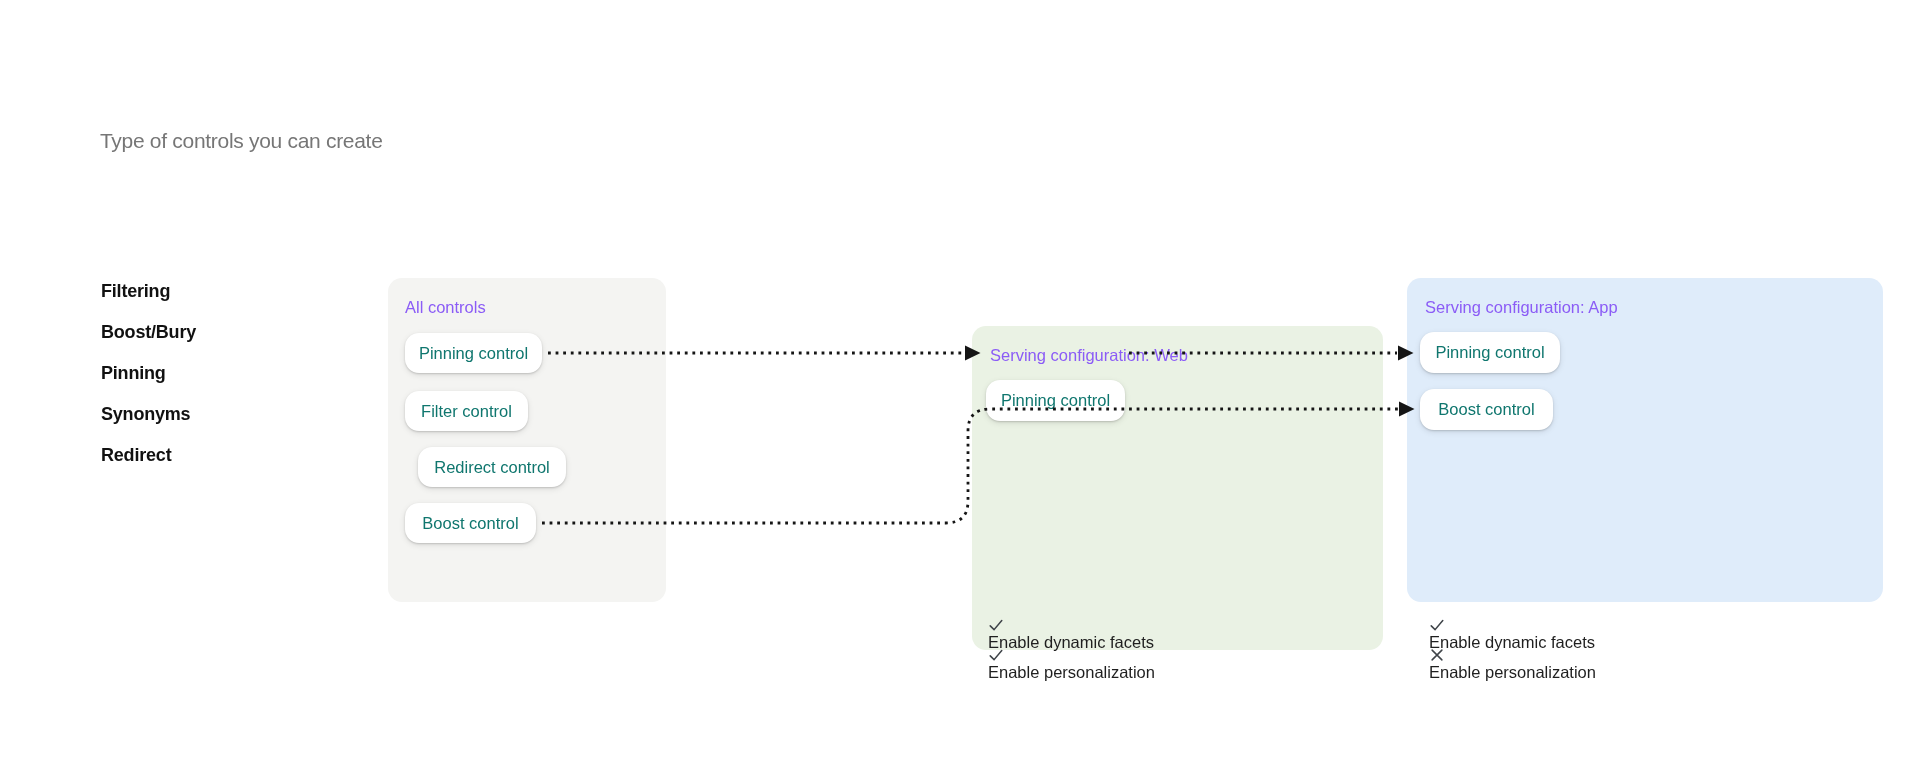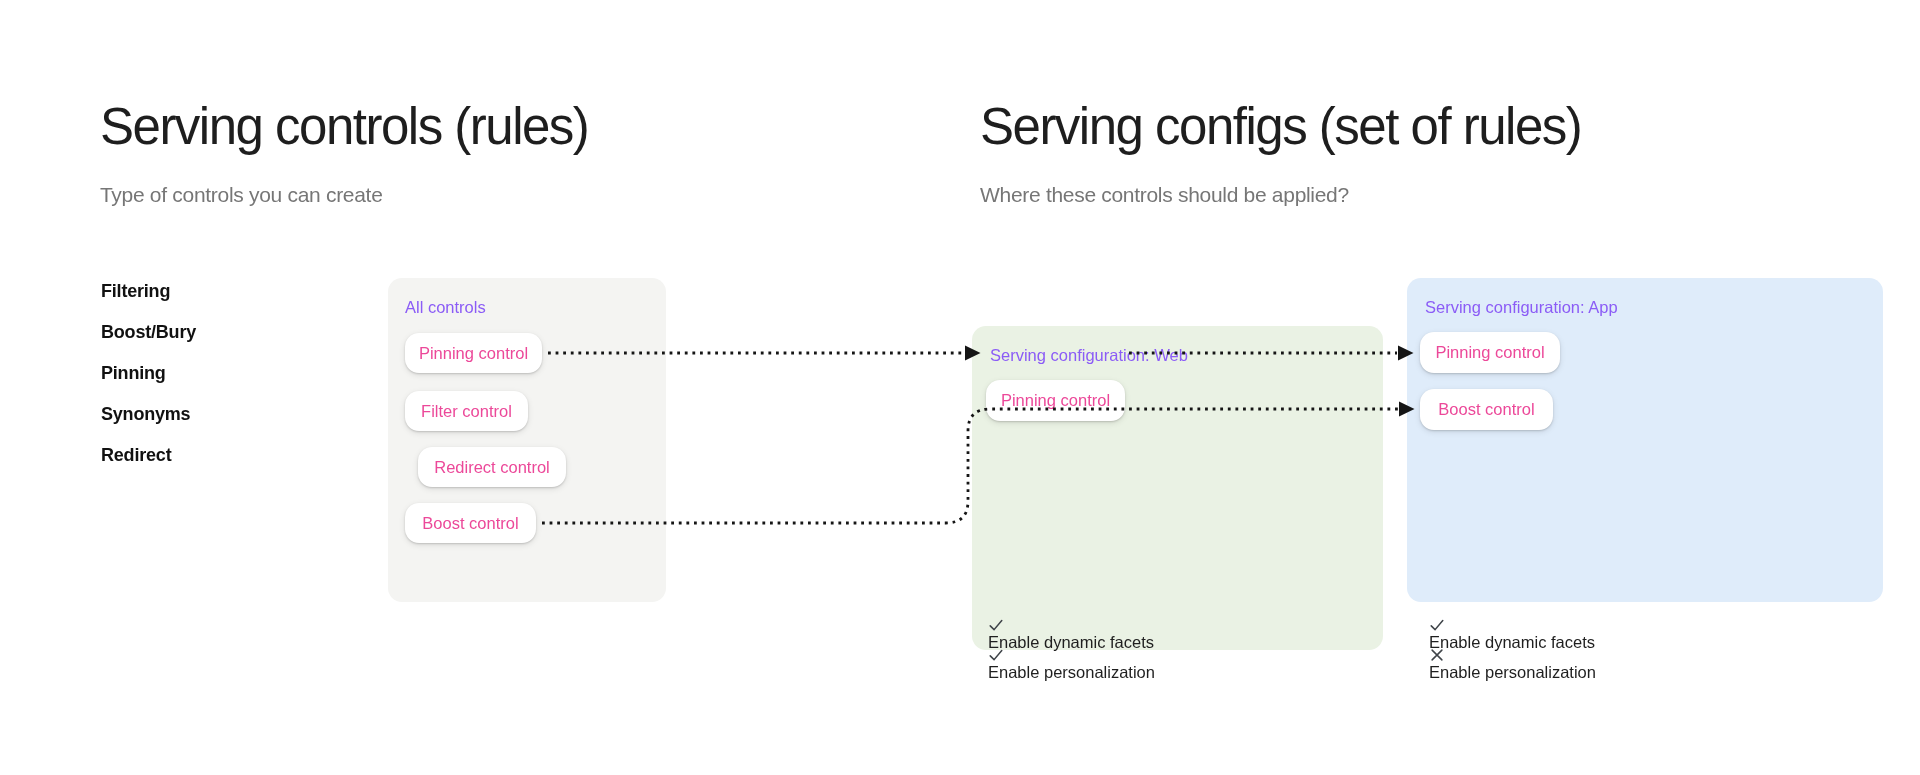--- a/index.html
+++ b/index.html
@@ -74,21 +74,21 @@
     position: absolute;
     display: flex;
     align-items: center;
     justify-content: center;
     background: #ffffff;
     border: none;
     border-radius: 14px;
     font-family: "Liberation Sans", sans-serif;
     font-size: 16.5px;
     font-weight: 500;
-    color: #ec4899;
+    color: #0f766e;
     box-shadow: 0 1px 2px rgba(0,0,0,0.16), 0 2px 6px rgba(0,0,0,0.10);
     white-space: nowrap;
     cursor: pointer;
     padding: 0;
   }
   
   .card-all .chip-pinning  { left: 17px; top: 55px;  width: 137px; height: 40px; }
   .card-all .chip-filter   { left: 17px; top: 113px; width: 123px; height: 40px; }
   .card-all .chip-redirect { left: 30px; top: 169px; width: 148px; height: 40px; }
   .card-all .chip-boost    { left: 17px; top: 225px; width: 131px; height: 40px; }
@@ -126,28 +126,23 @@
     stroke-linecap: butt;
   }
   .connector-layer polygon { fill: #151515; }
 </style>
 </head>
 <body>
 
 <div class="canvas">
 
   <div class="section-header left">
-    <h1>Serving controls (rules)</h1>
     <div class="subtitle">Type of controls you can create</div>
   </div>
 
-  <div class="section-header right">
-    <h1>Serving configs (set of rules)</h1>
-    <div class="subtitle">Where these controls should be applied?</div>
-  </div>
 
   <div class="control-type-list">
     <div class="type-item">Filtering</div>
     <div class="type-item">Boost/Bury</div>
     <div class="type-item">Pinning</div>
     <div class="type-item">Synonyms</div>
     <div class="type-item">Redirect</div>
   </div>
 
   <div class="card card-all">

